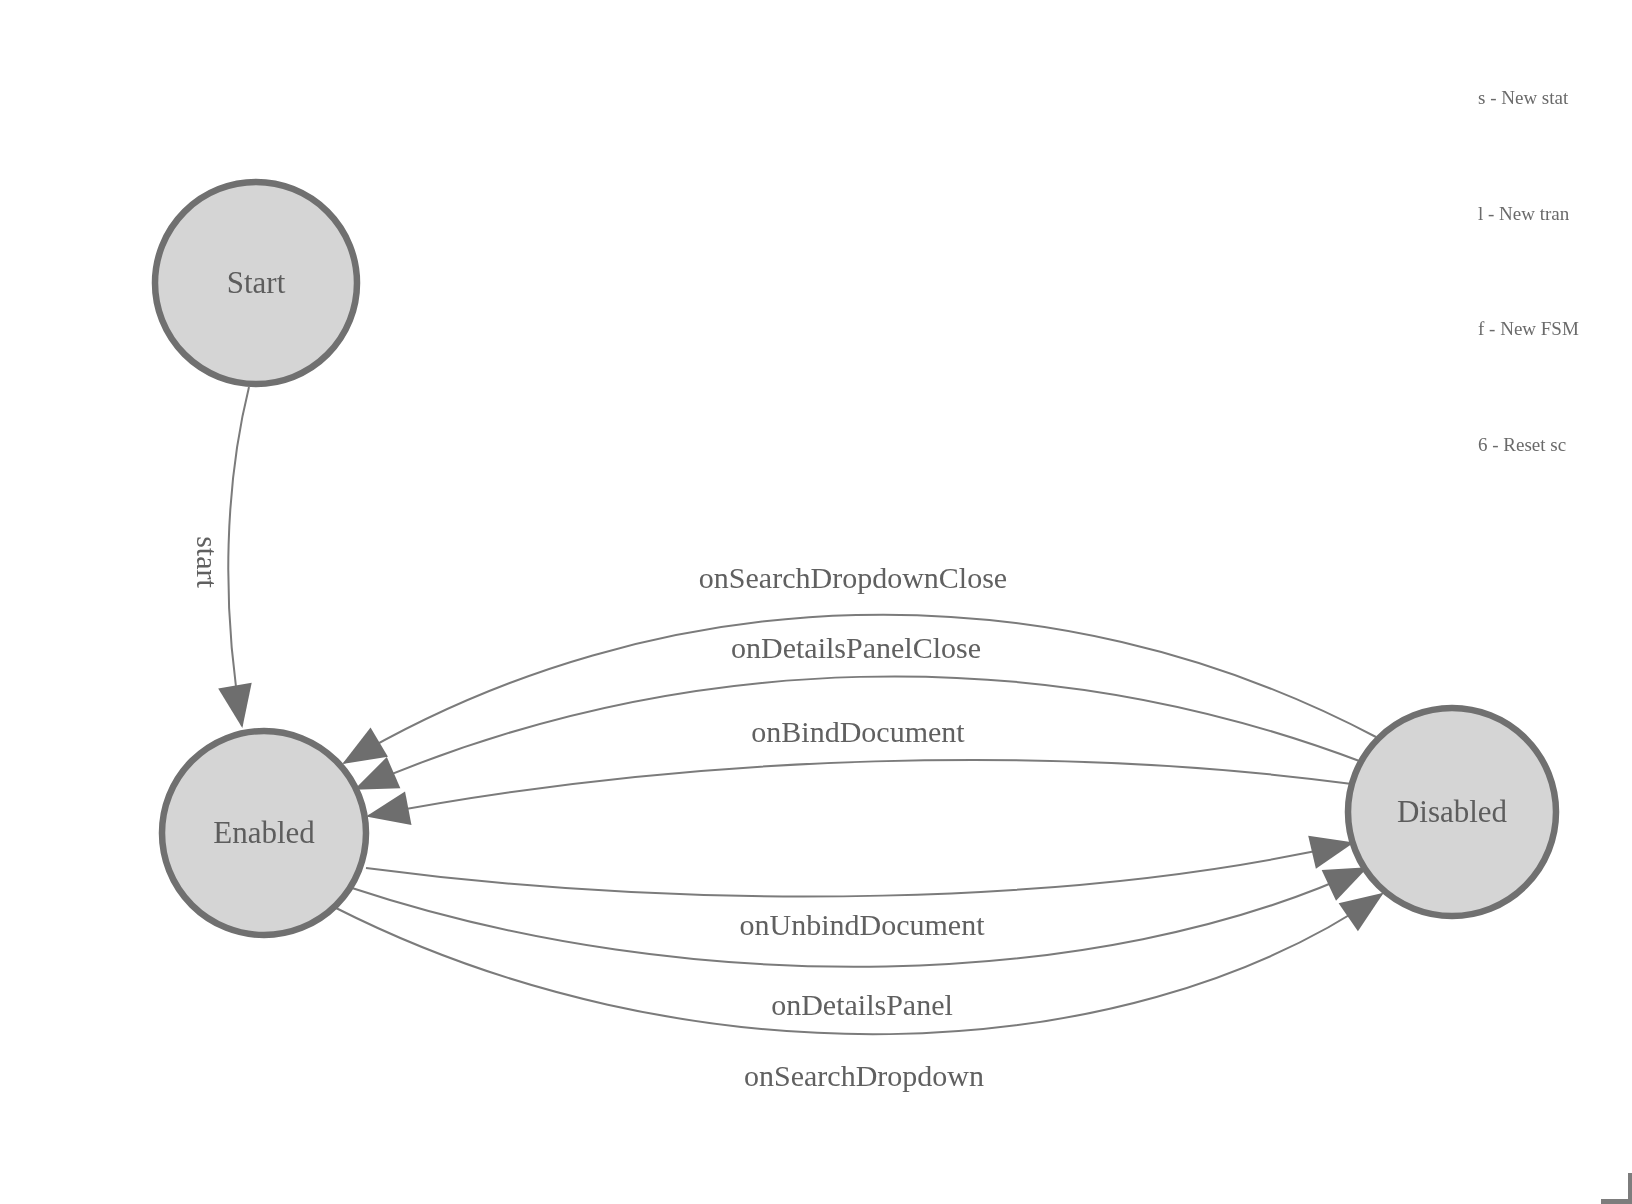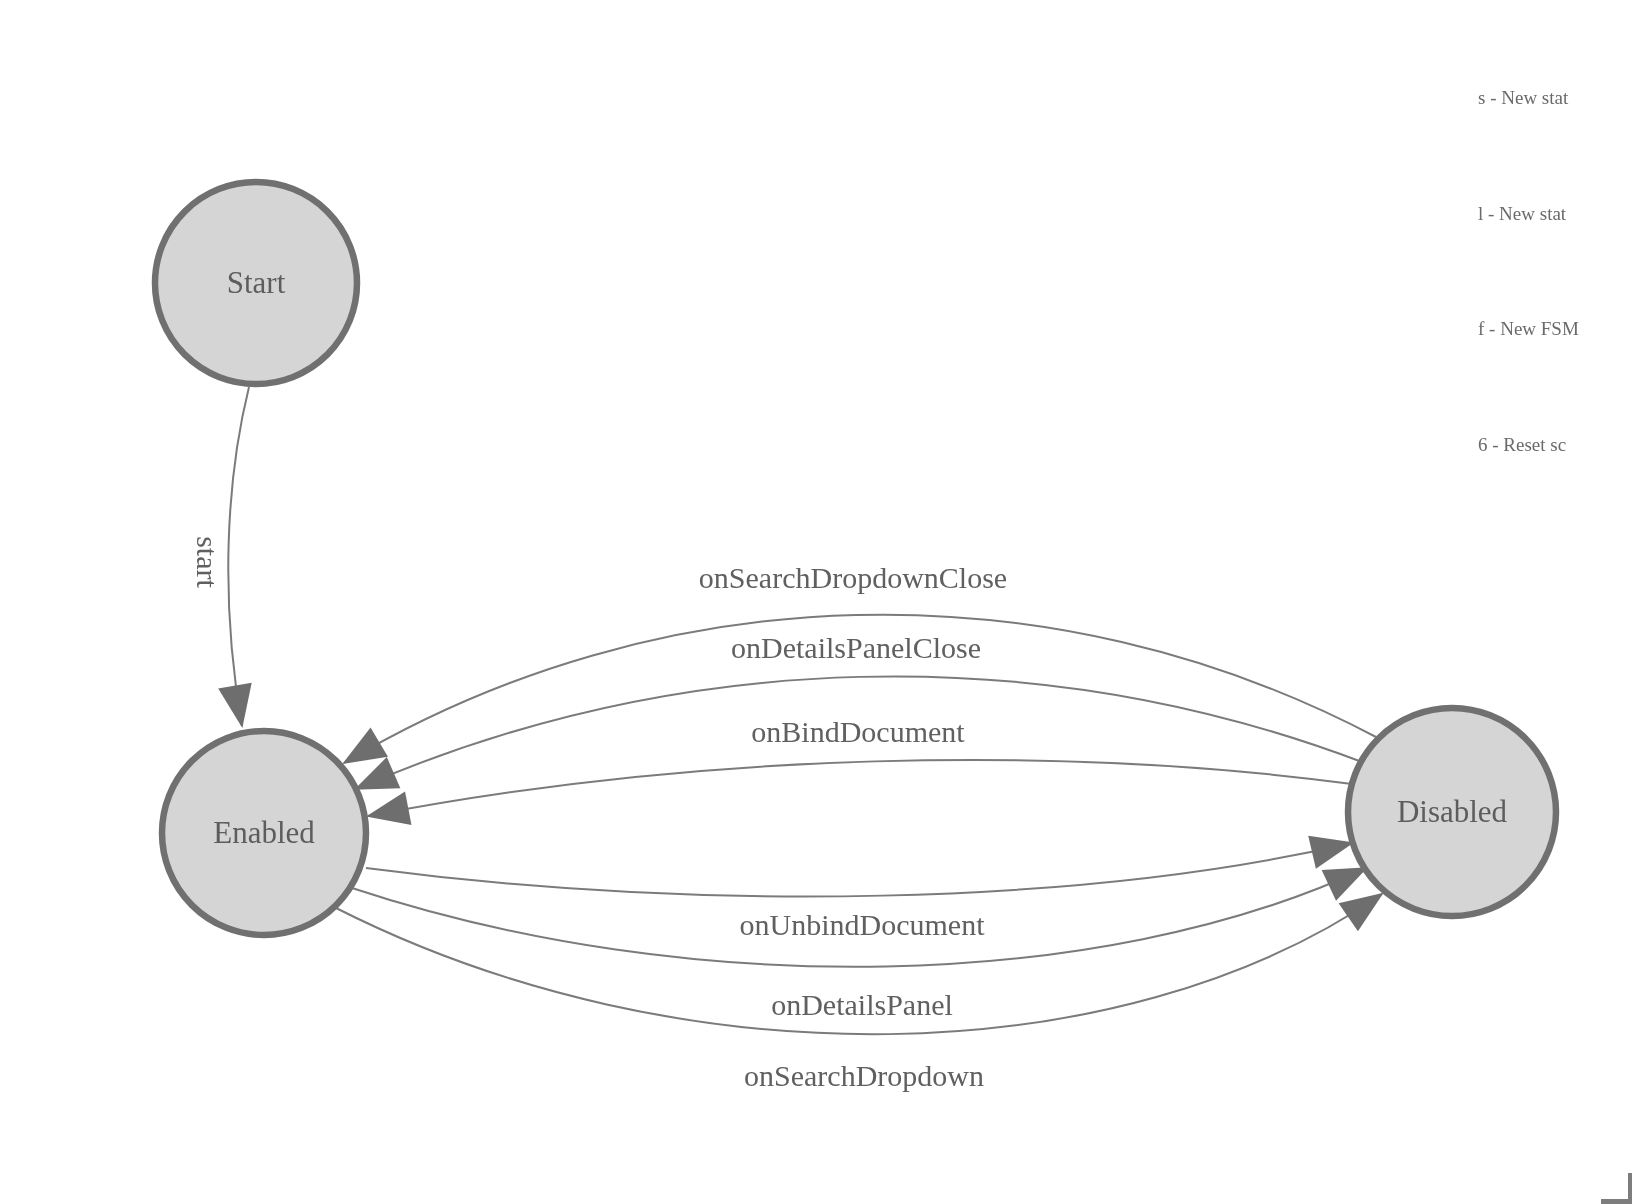--- a/index.html
+++ b/index.html
@@ -91,16 +91,16 @@
   <text class="edge-label" x="864" y="1086">onSearchDropdown</text>
 
   <g>
     <rect class="corner-mark" x="1628" y="1173" width="4.5" height="31"></rect>
     <rect class="corner-mark" x="1601" y="1199" width="31" height="5"></rect>
   </g>
 </svg>
 
 <div class="legend">
   <div>s - New stat</div>
-  <div>l - New stat</div>
+  <div>l - New tran</div>
   <div>f - New FSM</div>
   <div>6 - Reset sc</div>
 </div>
 
 </body></html>

